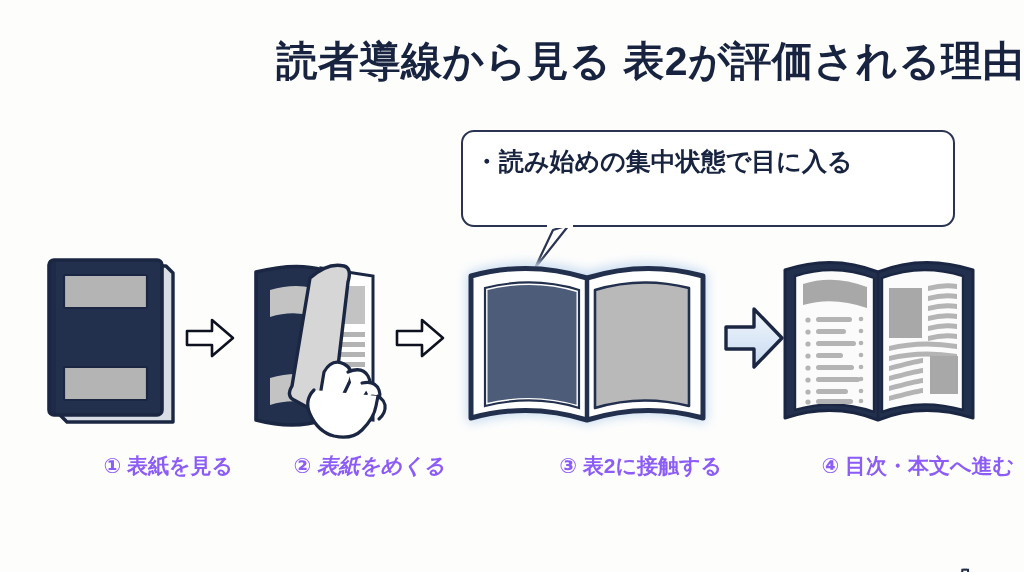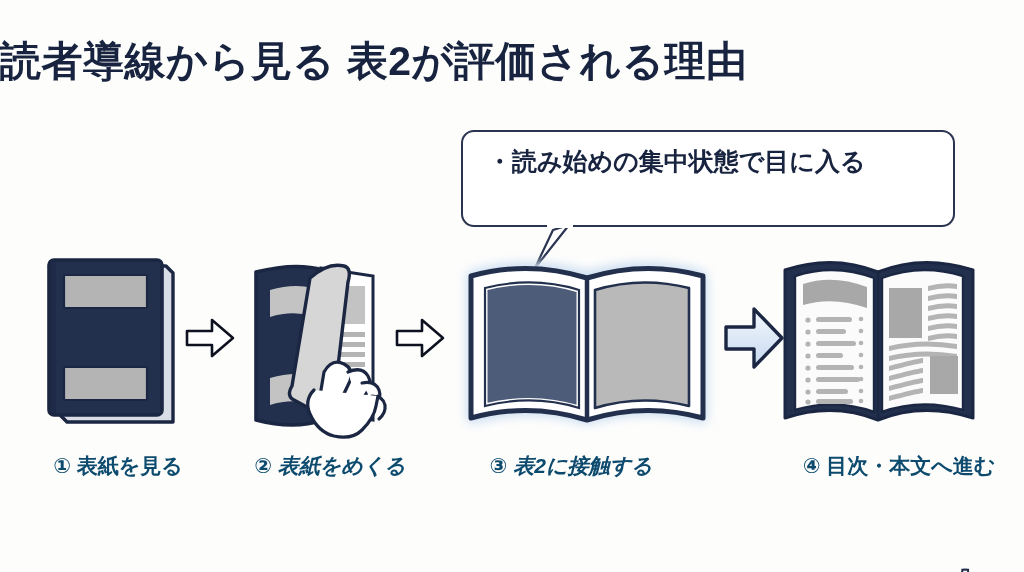--- a/index.html
+++ b/index.html
@@ -18,40 +18,40 @@
     background: #fdfdfc;
     overflow: hidden;
   }
 
   
   #title {
     position: absolute;
     left: 0;
     top: 34px;
     width: 1024px;
-    text-align: left;
+    text-align: right;
     font-size: 41px;
     font-weight: 700;
     color: #17233f;
     letter-spacing: 0.5px;
     white-space: nowrap;
   }
 
   
   #callout {
     position: absolute;
     left: 461px;
     top: 130px;
     width: 494px;
     height: 97px;
     box-sizing: border-box;
     border: 2.5px solid #2a3450;
     border-radius: 13px;
     background: #ffffff;
-    padding: 10px 16px 0 24px;
+    padding: 10px 16px 0 11px;
   }
   .callout-line {
     font-size: 25px;
     font-weight: 700;
     color: #17233f;
     line-height: 39px;
     white-space: nowrap;
   }
   #callout-tail {
     position: absolute;
@@ -70,29 +70,29 @@
   }
   #step-1 { left: 16px; }
   #step-2 { left: 228px; }
   #step-3 { left: 455px; }
   #step-4 { left: 775px; }
 
   .caption {
     position: absolute;
     top: 452px;
     width: 230px;
-    text-align: center;
+    text-align: right;
     font-size: 21px;
     font-weight: 700;
-    color: #0c4a6e;
+    color: #8b5cf6;
     white-space: nowrap;
   }
   #caption-1 { left: 3px; }
   #caption-2 { left: 215px; font-style: italic; }
-  #caption-3 { left: 456px; font-style: italic; }
+  #caption-3 { left: 492px; }
   #caption-4 { left: 784px; }
 
   
   .arrow {
     position: absolute;
   }
   #arrow-1 { left: 184px; top: 316px; }
   #arrow-2 { left: 394px; top: 316px; }
   #arrow-3 { left: 722px; top: 303px; }
 

